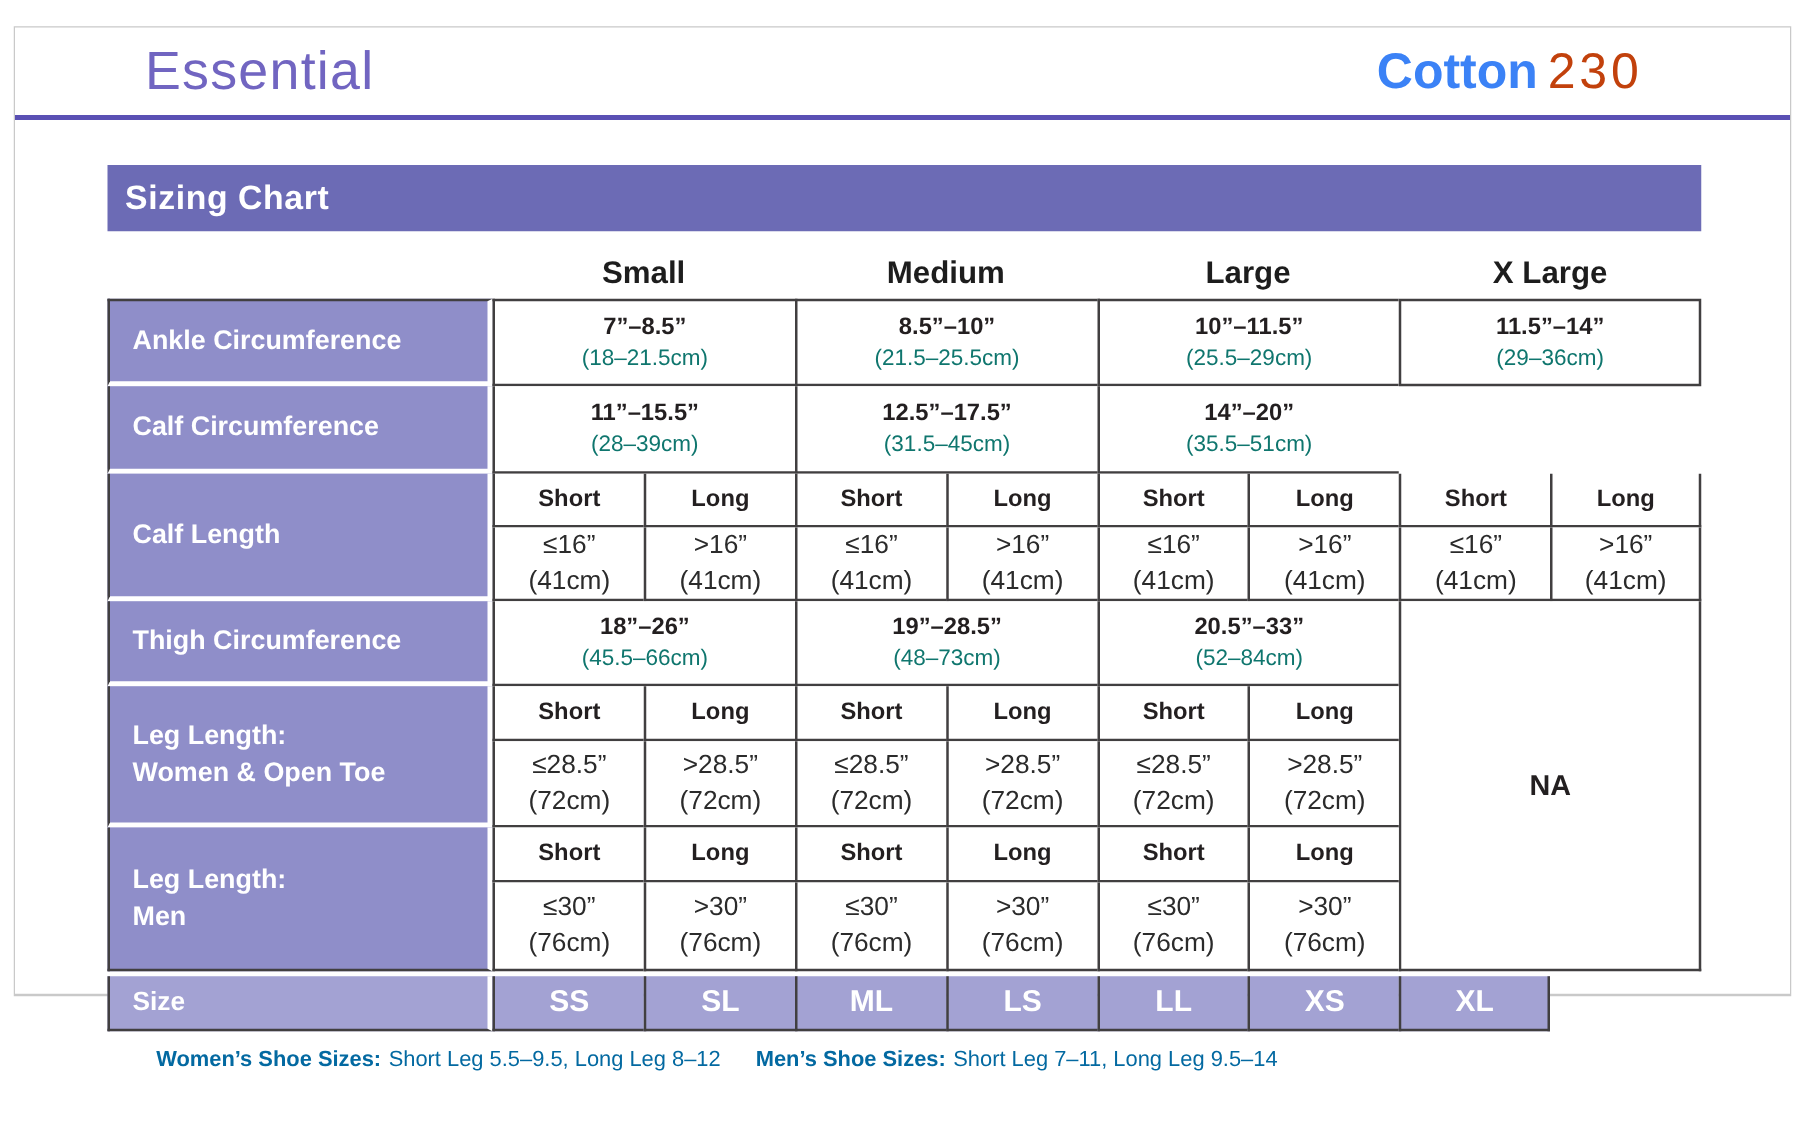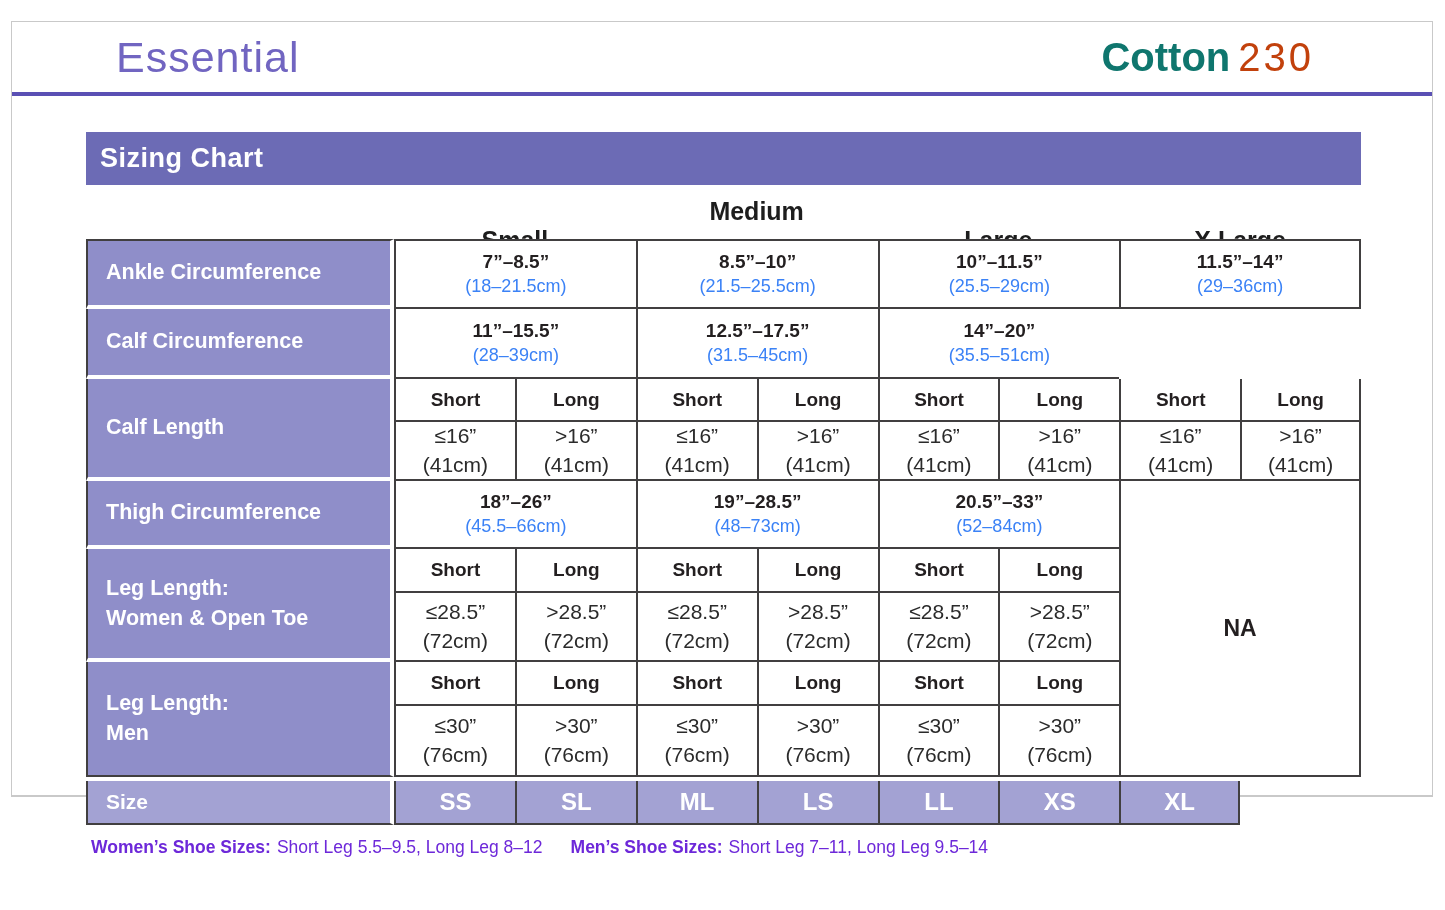--- a/index.html
+++ b/index.html
@@ -4,21 +4,21 @@
 <style>
   * { margin: 0; padding: 0; box-sizing: border-box; }
   html, body { width: 1445px; height: 910px; background: #ffffff; font-family: "Liberation Sans", "DejaVu Sans", sans-serif; color: #231f20; }
   .card {
     position: absolute; left: 11px; top: 21px; width: 1422px; height: 776px;
     background: #ffffff; border: 1px solid #c9c9c9; border-bottom-width: 2px;
   }
   .hdr { height: 70px; display: flex; align-items: center; justify-content: space-between; padding: 0 118px 0 104px; }
   .brand { font-size: 43px; font-weight: 300; color: #7165c1; letter-spacing: 1px; }
   .product { font-size: 40px; white-space: nowrap; }
-  .product .p-bold { font-weight: 800; color: #0f766e; }
+  .product .p-bold { font-weight: 800; color: #3b82f6; }
   .product .p-num { font-weight: 300; color: #c2410c; letter-spacing: 3px; margin-left: 8px; }
   .rule { height: 4px; background: #5a50b4; width: 100%; }
 
   .banner { margin: 36px 0 0 74px; width: 1275px; height: 53px; background: #6c6bb5;
     display: flex; align-items: center; padding-left: 14px; }
   .banner span { color: #ffffff; font-weight: 800; font-size: 27px; letter-spacing: 0.5px; }
 
   .cols { margin-left: 74px; width: 1275px; display: grid; grid-template-columns: 308px repeat(8, 1fr); height: 42px; margin-top: 12px; }
   .cols .sz { display: flex; align-items: center; justify-content: center; font-weight: 800; font-size: 25px; color: #1d1d1d; }
 
@@ -29,33 +29,33 @@
   .lbl { background: #8f8ec9; border-left: 2px solid #413f40; border-right: 4px solid #ffffff; border-bottom: 4px solid #ffffff;
     display: flex; flex-direction: column; justify-content: center; padding-left: 18px; color: #ffffff; font-weight: 800; font-size: 21.5px; line-height: 1.35; }
   .lbl.first { border-top: 2px solid #413f40; }
   .lbl.last { border-bottom: 2px solid #413f40; }
 
   .d { background: #ffffff; border-left: 2px solid #413f40; border-bottom: 2px solid #413f40;
     display: flex; flex-direction: column; justify-content: center; text-align: center; }
   .d.top { border-top: 2px solid #413f40; }
   .d.right { border-right: 2px solid #413f40; }
   .v-in { font-weight: 800; font-size: 19px; line-height: 1.3; }
-  .v-cm { font-weight: 400; font-size: 18px; line-height: 1.3; color: #3b82f6; }
+  .v-cm { font-weight: 400; font-size: 18px; line-height: 1.3; color: #0f766e; }
   .sub { font-weight: 800; font-size: 19px; }
   .sv { font-weight: 400; font-size: 21px; line-height: 1.35; color: #2b2b2b; }
   .na { font-weight: 800; font-size: 23px; }
 
   .sizerow { margin: 4px 0 0 74px; width: 1275px; display: grid; grid-template-columns: 308px repeat(8, 1fr); height: 44px; }
   .sizerow .slbl { background: #a3a2d3; border-left: 2px solid #413f40; border-bottom: 2px solid #413f40; border-right: 4px solid #ffffff;
     display: flex; align-items: center; padding-left: 18px; color: #ffffff; font-weight: 800; font-size: 21px; }
   .sizerow .scell { background: #a3a2d3; border-left: 2px solid #413f40; border-bottom: 2px solid #413f40;
     display: flex; align-items: center; justify-content: center; color: #ffffff; font-weight: 800; font-size: 24px; }
   .sizerow .scell.right { border-right: 2px solid #413f40; }
 
-  .footnote { margin: 12px 0 0 79px; font-size: 17.5px; color: #6d28d9; display: flex; gap: 28px; text-align: center; }
+  .footnote { margin: 12px 0 0 113px; font-size: 17.5px; color: #0369a1; display: flex; gap: 28px; text-align: center; }
   .footnote b { font-weight: 800; margin-right: 6px; }
 </style>
 </head>
 <body>
 
 <div class="card">
 
   <div class="hdr">
     <div class="brand">Essential</div>
     <div class="product">
@@ -63,22 +63,22 @@
     </div>
   </div>
   <div class="rule"></div>
 
   <div class="banner">
     <span>Sizing Chart</span>
   </div>
 
   <div class="cols">
     <div></div>
+    <div class="sz" style="grid-column:2/4">Small</div>
     <div class="sz" style="grid-column:4/6">Medium</div>
-    <div class="sz" style="grid-column:2/4">Small</div>
     <div class="sz" style="grid-column:6/8">Large</div>
     <div class="sz" style="grid-column:8/10">X Large</div>
   </div>
 
   <div class="tbl">
 
     <div class="lbl first" style="grid-row:1;grid-column:1">
         <div>Ankle Circumference</div>
       </div>
     <div class="lbl" style="grid-row:2;grid-column:1">

